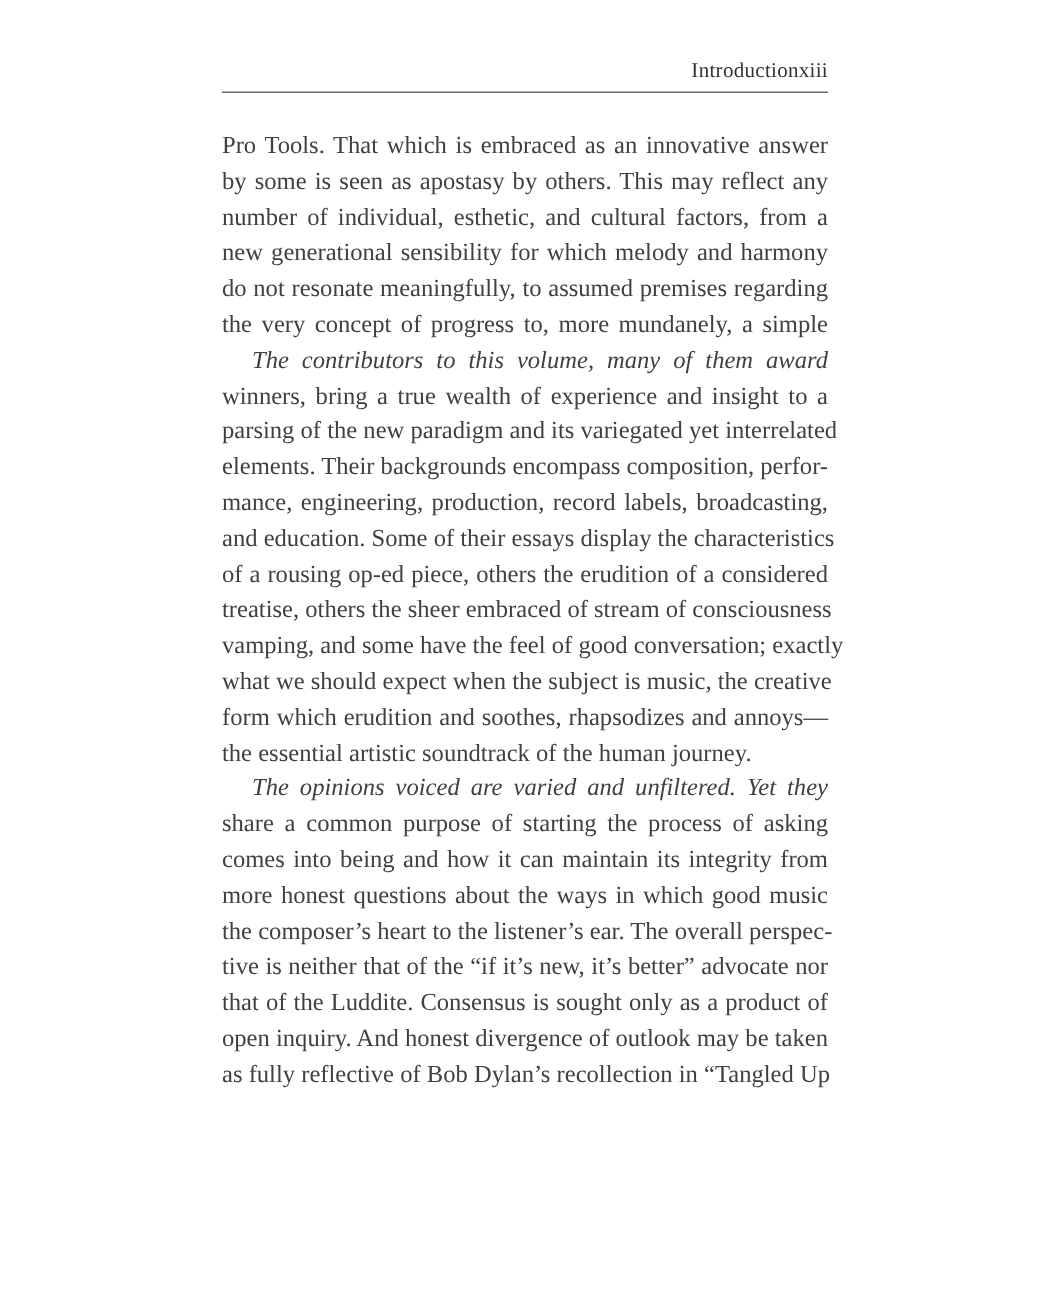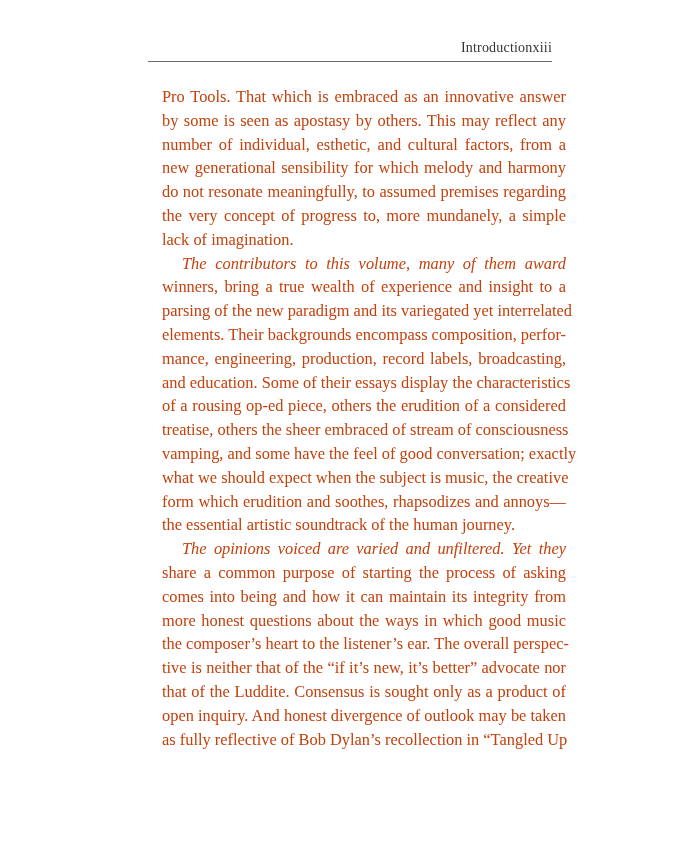--- a/index.html
+++ b/index.html
@@ -31,26 +31,26 @@
     .head-rule {
       position: absolute;
       left: 148px;
       width: 404px;
       top: 61px;
       height: 0;
       border-top: 1px solid #6a6a6a;
     }
     .body-text {
       position: absolute;
-      left: 162px;
+      left: 148px;
       width: 404px;
       top: 85px;
       font-size: 16.4px;
       line-height: 23.8px;
-      color: #c2410c;
+      color: #404040;
     }
     .line {
       display: block;
       white-space: nowrap;
       text-align: justify;
       text-align-last: justify;
       height: 23.8px;
     }
     .line.last {
       text-align-last: left;
@@ -69,21 +69,20 @@
 <div class="head-rule"></div>
 
 <div class="body-text">
   <div class="paragraph">
     <span class="line">Pro Tools. That which is embraced as an innovative answer</span>
     <span class="line">by some is seen as apostasy by others. This may reflect any</span>
     <span class="line">number of individual, esthetic, and cultural factors, from a</span>
     <span class="line">new generational sensibility for which melody and harmony</span>
     <span class="line">do not resonate meaningfully, to assumed premises regarding</span>
     <span class="line">the very concept of progress to, more mundanely, a simple</span>
-    <span class="line last">lack of imagination.</span>
   </div>
   <div class="paragraph">
     <span class="line indent">The contributors to this volume, many of them award</span>
     <span class="line">winners, bring a true wealth of experience and insight to a</span>
     <span class="line">parsing of the new paradigm and its variegated yet interrelated</span>
     <span class="line">elements. Their backgrounds encompass composition, perfor-</span>
     <span class="line">mance, engineering, production, record labels, broadcasting,</span>
     <span class="line">and education. Some of their essays display the characteristics</span>
     <span class="line">of a rousing op-ed piece, others the erudition of a considered</span>
     <span class="line">treatise, others the sheer embraced of stream of consciousness</span>

